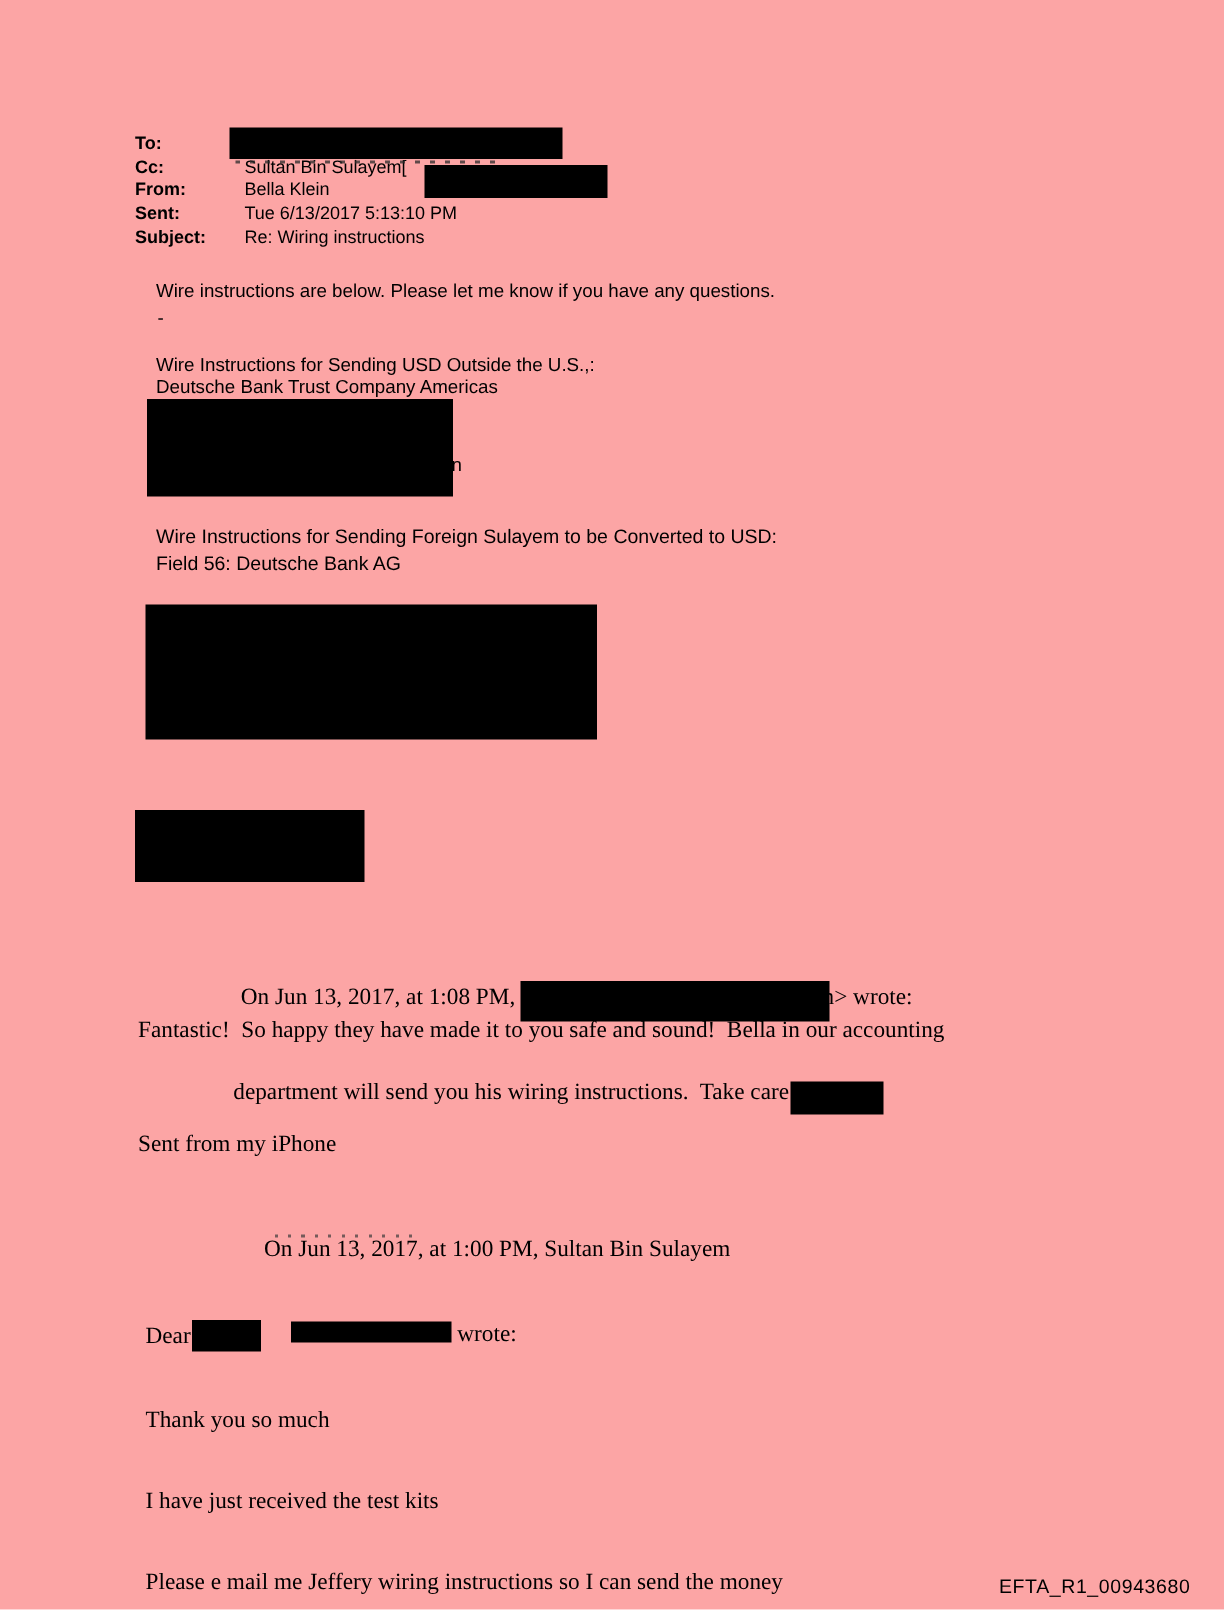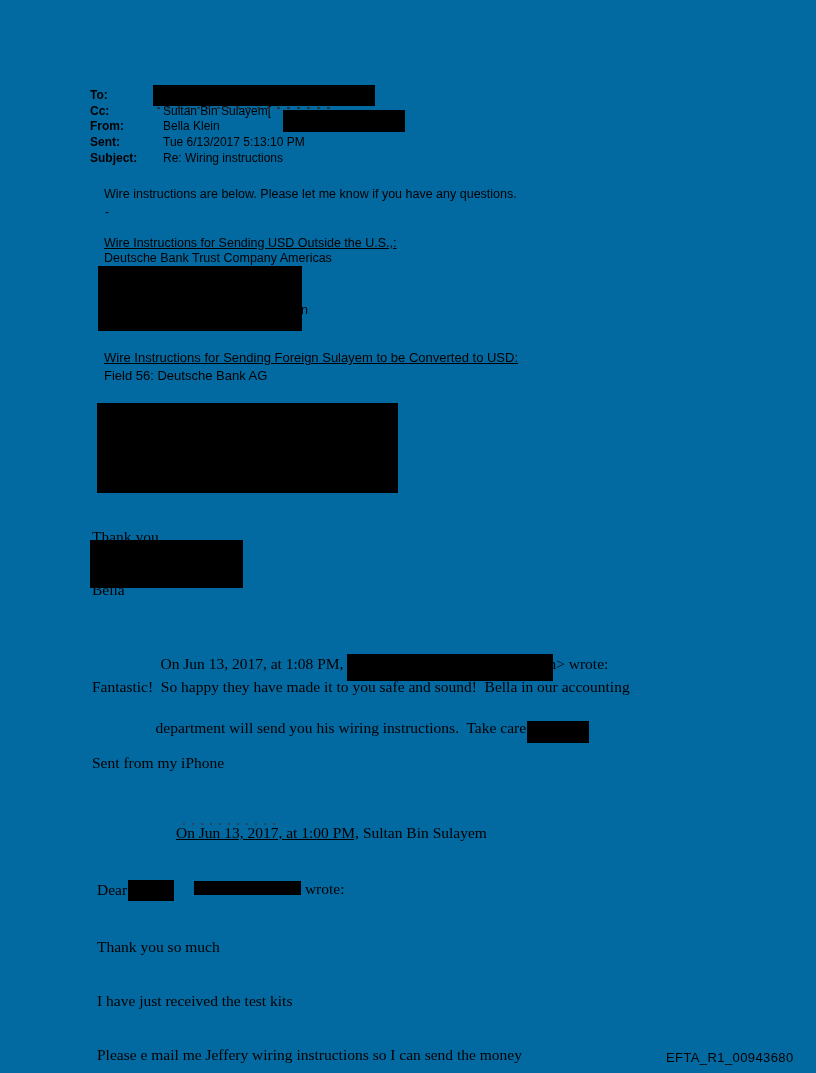--- a/index.html
+++ b/index.html
@@ -1,19 +1,19 @@
 <!DOCTYPE html>
 <html><head>
 <meta charset="utf-8">
 <style>
   * { margin:0; padding:0; box-sizing:border-box; }
   html,body { background:#fff; }
   .page {
     position:relative; width:816px; height:1073px; margin:0 auto;
-    background:#0369a1; color:#000; overflow:hidden;
+    background:#fca5a5; color:#000; overflow:hidden;
     font-family:"Liberation Sans", sans-serif;
   }
   .abs { position:absolute; }
   .serif { font-family:"Liberation Serif", serif; white-space:pre-wrap; }
 
   
   .redact { background:#000; position:absolute; }
   .redact-inline { background:#000; display:inline-block; vertical-align:middle; }
 
   
@@ -22,21 +22,21 @@
   .hlabel { font-weight:bold; width:73px; }
   .to-redact  { left:63px;  top:-3px; width:222px; height:21px; }
   .to-artifact { position:absolute; left:67px; top:19px; width:178px; height:2px;
                  background:repeating-linear-gradient(90deg,#2a2a2a 0 3px,transparent 3px 10px); opacity:.75; }
   .cc-redact  { left:193px; top:22px; width:122px; height:22px; }
 
   
   .p-intro  { left:104px; top:187px; font-size:12.5px; }
   .p-dash   { left:105px; top:205px; font-size:12.5px; }
   .section1 { left:104px; top:236px; font-size:12.5px; line-height:15px; }
-  .u        { text-decoration:underline; }
+  .u        { }
   .box1     { left:98px;  top:266px; width:204px; height:65px; }
   .box1 .peek { position:absolute; right:-6px; bottom:14px; font-size:12.5px;
                 font-family:"Liberation Sans",sans-serif; color:#000; }
   .section2 { left:104px; top:349px; font-size:13px; line-height:17.8px; }
   .box2     { left:97px;  top:403px; width:301px; height:90px; }
 
   
   .signoff  { left:92px; top:493px; font-size:15.5px; line-height:17.5px; }
   .box3     { left:90px; top:540px; width:153px; height:48px; }
 
@@ -102,24 +102,20 @@
   <div class="redact box1">
     <span class="peek">n</span>
   </div>
 
   <div class="abs section2">
     <div class="u">Wire Instructions for Sending Foreign Sulayem to be Converted to USD:</div>
     <div>Field 56: Deutsche Bank AG</div>
   </div>
   <div class="redact box2"></div>
 
-  <div class="abs serif signoff">
-    <div>Thank you,</div>
-    <div>Bella</div>
-  </div>
   <div class="redact box3"></div>
 
   <div class="abs serif quote1-attr">
     <span>On Jun 13, 2017, at 1:08 PM, </span><span class="redact-inline q1-redact"></span><span class="peek-n">n</span><span>&gt; wrote:</span>
   </div>
   <div class="abs serif q1-line1">Fantastic!  So happy they have made it to you safe and sound!  Bella in our accounting</div>
   <div class="abs serif q1-line2">
     <span>department will send you his wiring instructions.  Take care</span><span class="redact-inline takecare-redact"></span>
   </div>
   <div class="abs serif q1-sig">Sent from my iPhone</div>

